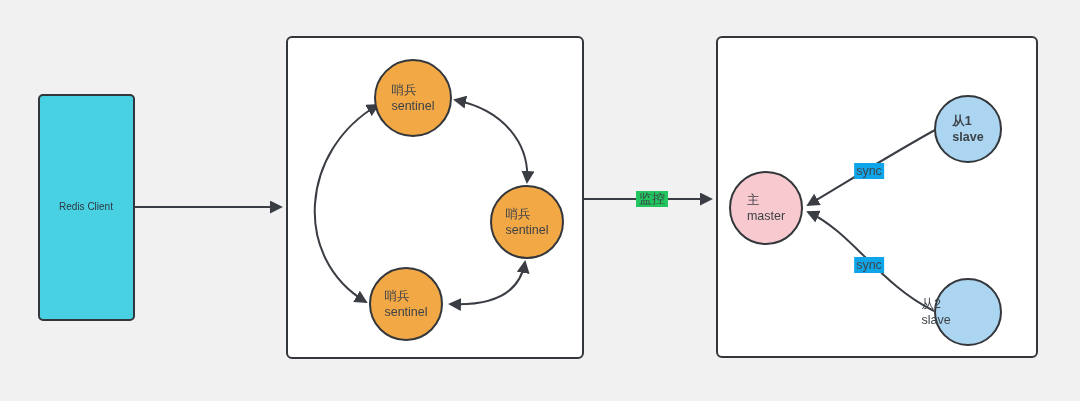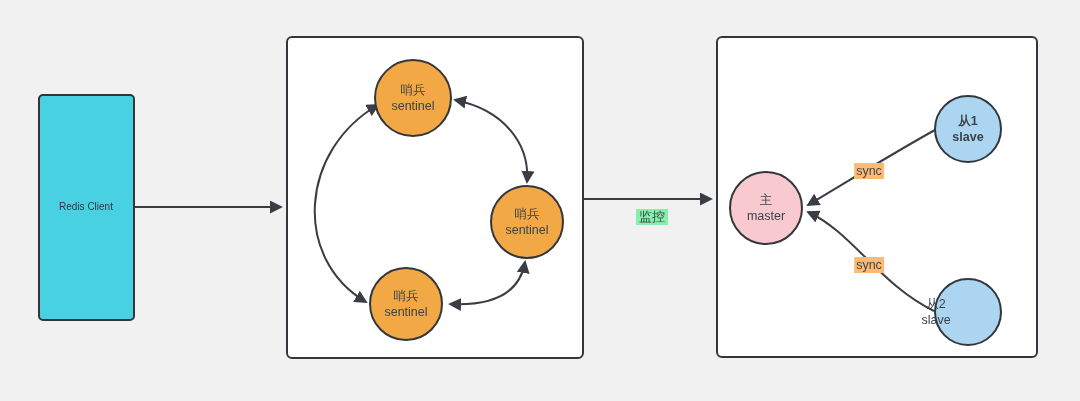--- a/index.html
+++ b/index.html
@@ -7,30 +7,30 @@
     position:relative;
     width:1080px; height:401px;
     background:#f1f1f2;
     font-family:"Liberation Sans","DejaVu Sans",sans-serif;
     overflow:hidden;
   }
   .stage svg { position:absolute; left:0; top:0; }
   .lbl {
     position:absolute;
     transform:translate(-50%,-50%);
-    text-align:center;
+    text-align:left;
     color:#3d4248;
     font-size:12.5px;
     line-height:16px;
     white-space:nowrap;
     user-select:none;
   }
   .lbl.client { font-size:10px; color:#2e3940; }
-  .lbl.onLine { background:#86efac; padding:0 3px; font-size:13px;margin-top:18px; }
-  .lbl.syncLbl { background:#fdba74; padding:0 2px; font-size:12.5px; color:#41464c; }
+  .lbl.onLine { background:#22c55e; padding:0 3px; font-size:13px; }
+  .lbl.syncLbl { background:#0ea5e9; padding:0 2px; font-size:12.5px; color:#41464c; }
   .node-line { display:block; }
 </style>
 </head>
 <body>
 
 <div class="stage">
 
   <svg width="1080" height="401" viewBox="0 0 1080 401">
     <defs>
       <marker id="ah" viewBox="0 0 10 10" refX="8.5" refY="5" markerWidth="6.5" markerHeight="6.5" orient="auto-start-reverse">

